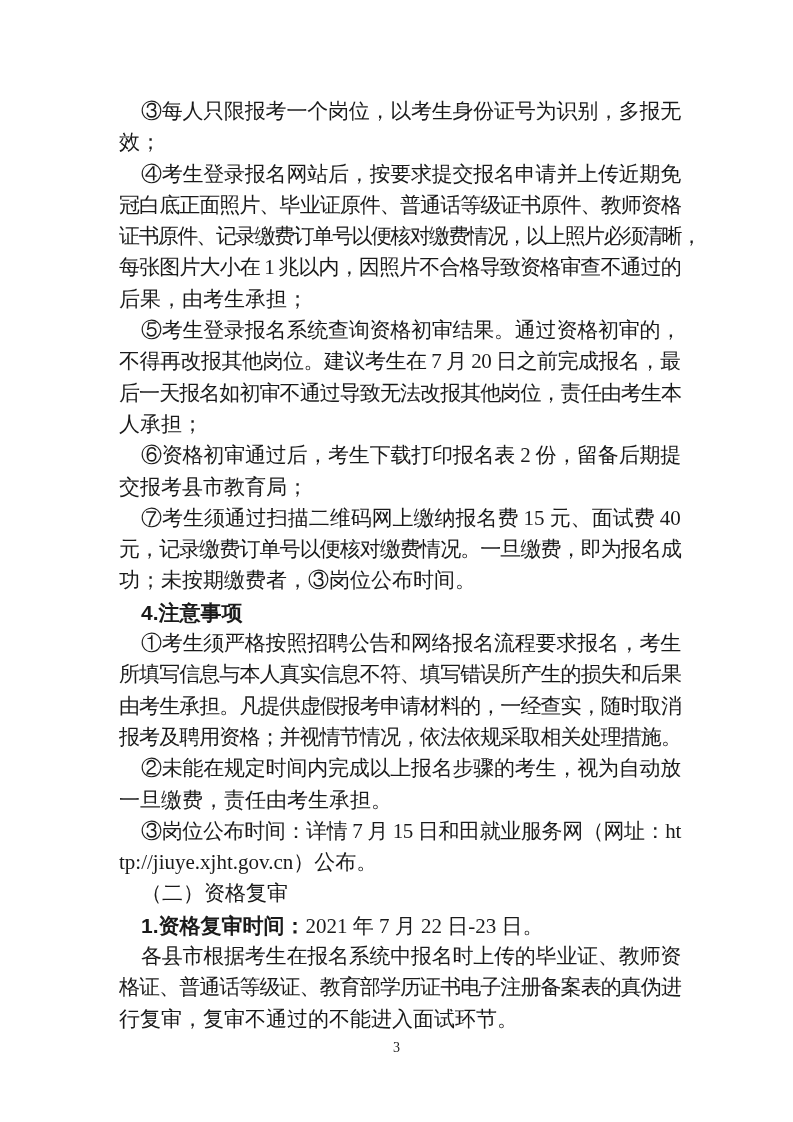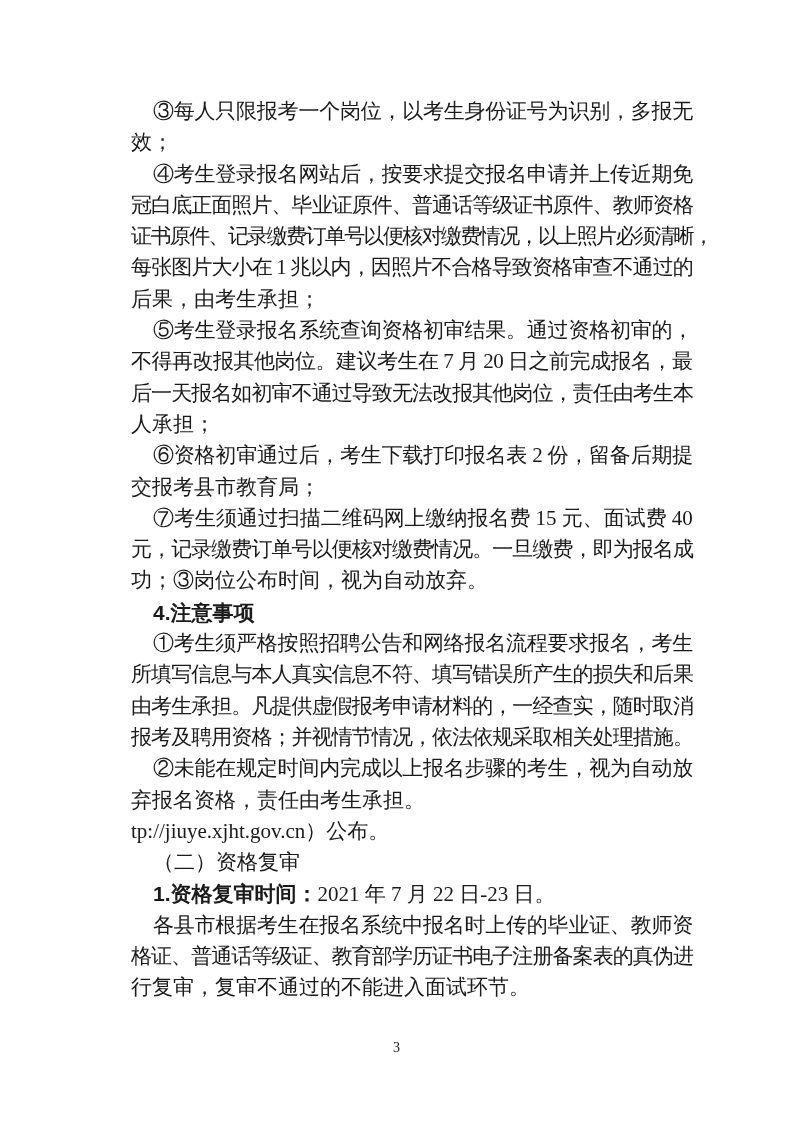--- a/index.html
+++ b/index.html
@@ -10,21 +10,21 @@
   .page {
     position: relative;
     width: 793px;
     height: 1122px;
     background: #ffffff;
     overflow: hidden;
     font-family: "Liberation Serif", "DejaVu Serif", serif;
   }
   .text-block {
     position: absolute;
-    left: 131px;
+    left: 119px;
     top: 96px;
     width: 562px;
     color: #1a1a1a;
     font-size: 21px;
     line-height: 31.3px;
   }
   .doc-line {
     white-space: nowrap;
     height: 31.3px;
   }
@@ -60,28 +60,29 @@
       <div class="doc-line" style="letter-spacing: -0.866667px;"><span class="seg-regular">每张图片大小在 1 兆以内，因照片不合格导致资格审查不通过的</span></div>
       <div class="doc-line"><span class="seg-regular">后果，由考生承担；</span></div>
       <div class="doc-line indent" style="letter-spacing: -0.230769px; text-align: center;"><span class="seg-regular">⑤考生登录报名系统查询资格初审结果。通过资格初审的，</span></div>
       <div class="doc-line" style="letter-spacing: -0.5px;"><span class="seg-regular">不得再改报其他岗位。建议考生在 7 月 20 日之前完成报名，最</span></div>
       <div class="doc-line" style="letter-spacing: -0.928571px;"><span class="seg-regular">后一天报名如初审不通过导致无法改报其他岗位，责任由考生本</span></div>
       <div class="doc-line"><span class="seg-regular">人承担；</span></div>
       <div class="doc-line indent" style="letter-spacing: -0.214286px;"><span class="seg-regular">⑥资格初审通过后，考生下载打印报名表 2 份，留备后期提</span></div>
       <div class="doc-line"><span class="seg-regular">交报考县市教育局；</span></div>
       <div class="doc-line indent" style="letter-spacing: -0.0333333px;"><span class="seg-regular">⑦考生须通过扫描二维码网上缴纳报名费 15 元、面试费 40</span></div>
       <div class="doc-line" style="letter-spacing: -0.928571px; font-family: Liberation Serif, serif;"><span class="seg-regular">元，记录缴费订单号以便核对缴费情况。一旦缴费，即为报名成</span></div>
-      <div class="doc-line"><span class="seg-regular">功；③岗位公布时间，视为自动放弃。</span></div>
+      <div class="doc-line"><span class="seg-regular">功；未按期缴费者，③岗位公布时间。</span></div>
       <div class="doc-line indent"><span class="seg-bold">4.注意事项</span></div>
       <div class="doc-line indent" style="letter-spacing: -0.230769px;"><span class="seg-regular">①考生须严格按照招聘公告和网络报名流程要求报名，考生</span></div>
       <div class="doc-line" style="letter-spacing: -0.928571px;"><span class="seg-regular">所填写信息与本人真实信息不符、填写错误所产生的损失和后果</span></div>
       <div class="doc-line" style="letter-spacing: -0.928571px;"><span class="seg-regular">由考生承担。凡提供虚假报考申请材料的，一经查实，随时取消</span></div>
       <div class="doc-line" style="letter-spacing: -0.928571px;"><span class="seg-regular">报考及聘用资格；并视情节情况，依法依规采取相关处理措施。</span></div>
       <div class="doc-line indent" style="letter-spacing: -0.230769px;"><span class="seg-regular">②未能在规定时间内完成以上报名步骤的考生，视为自动放</span></div>
-      <div class="doc-line"><span class="seg-regular">弃报名资格，责任由考生承担。</span></div>
+      <div class="doc-line"><span class="seg-regular">一旦缴费，责任由考生承担。</span></div>
+      <div class="doc-line indent" style="letter-spacing: -0.375px;"><span class="seg-regular">③岗位公布时间：详情 7 月 15 日和田就业服务网（网址：ht</span></div>
       <div class="doc-line"><span class="seg-regular">tp://jiuye.xjht.gov.cn）公布。</span></div>
       <div class="doc-line indent"><span class="seg-regular">（二）资格复审</span></div>
       <div class="doc-line indent"><span class="seg-bold">1.资格复审时间：</span><span class="seg-regular">2021 年 7 月 22 日-23 日。</span></div>
       <div class="doc-line indent" style="letter-spacing: -0.230769px;"><span class="seg-regular">各县市根据考生在报名系统中报名时上传的毕业证、教师资</span></div>
       <div class="doc-line" style="letter-spacing: -0.928571px; text-align: center;"><span class="seg-regular">格证、普通话等级证、教育部学历证书电子注册备案表的真伪进</span></div>
       <div class="doc-line"><span class="seg-regular">行复审，复审不通过的不能进入面试环节。</span></div>
     </div>
   <div class="page-number">3</div>
 </div>
 

